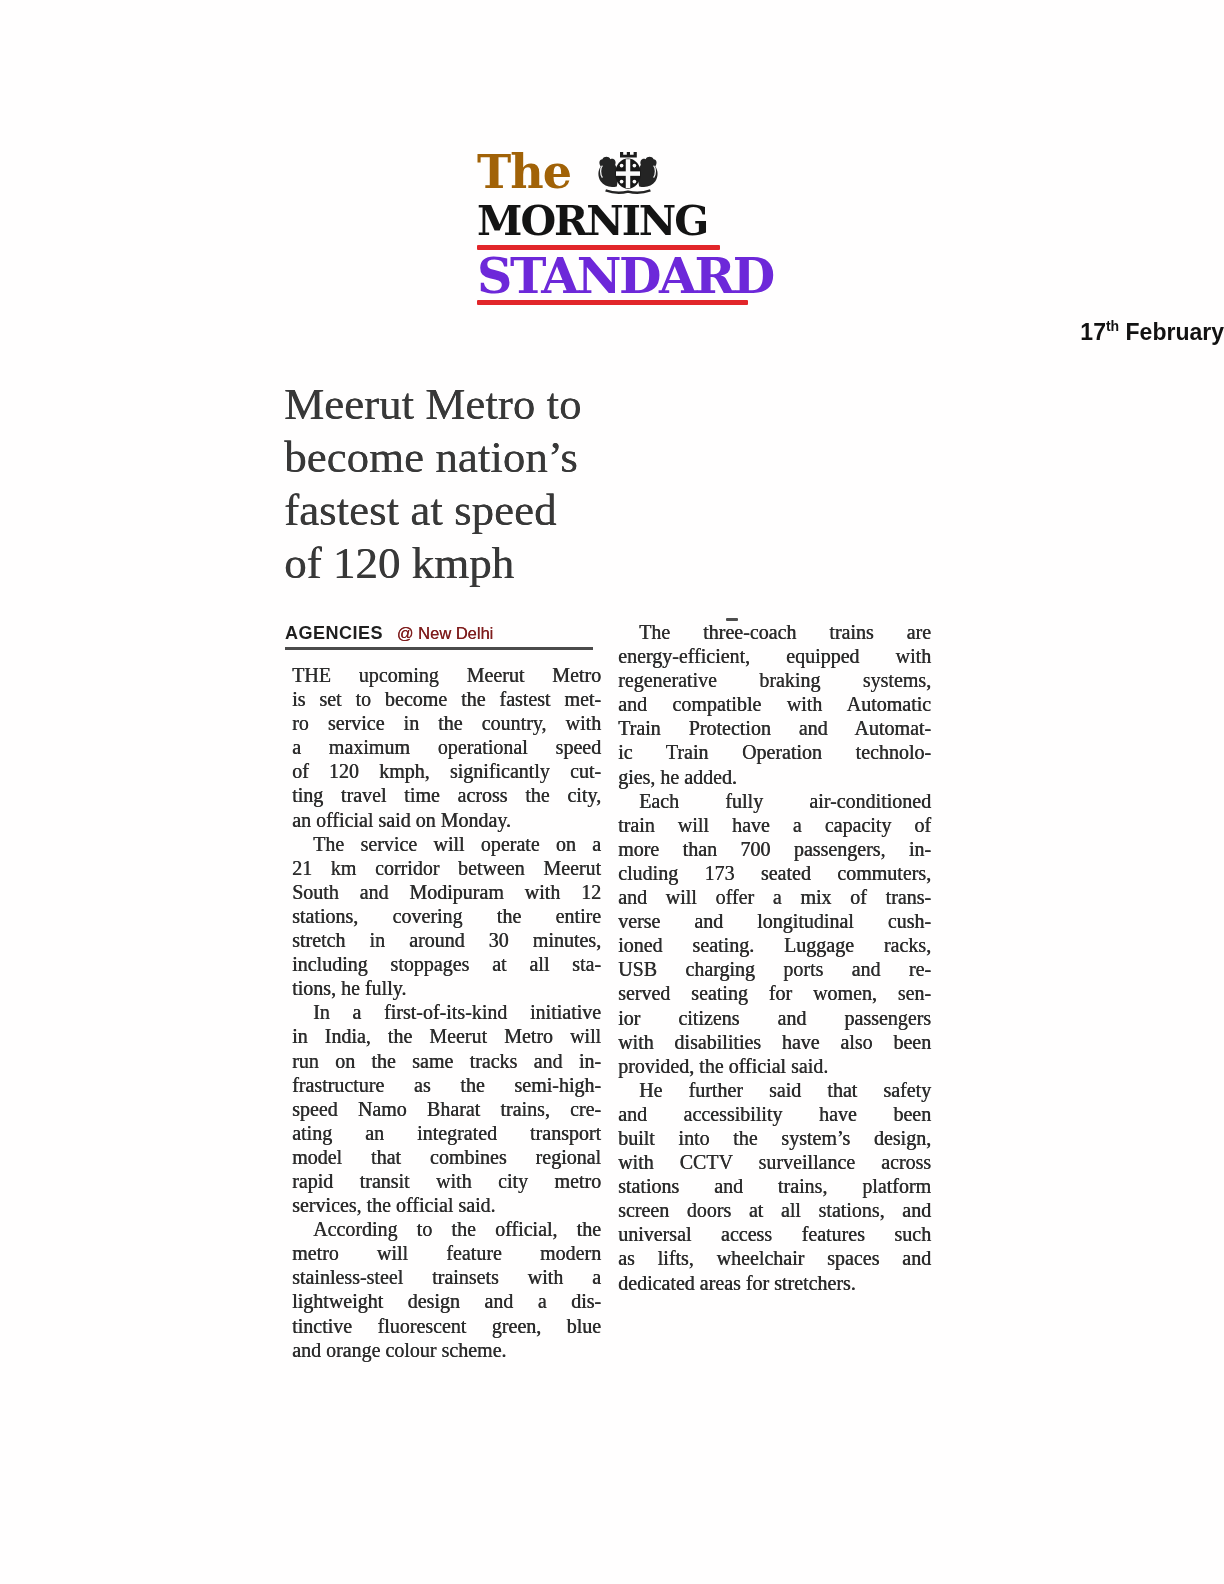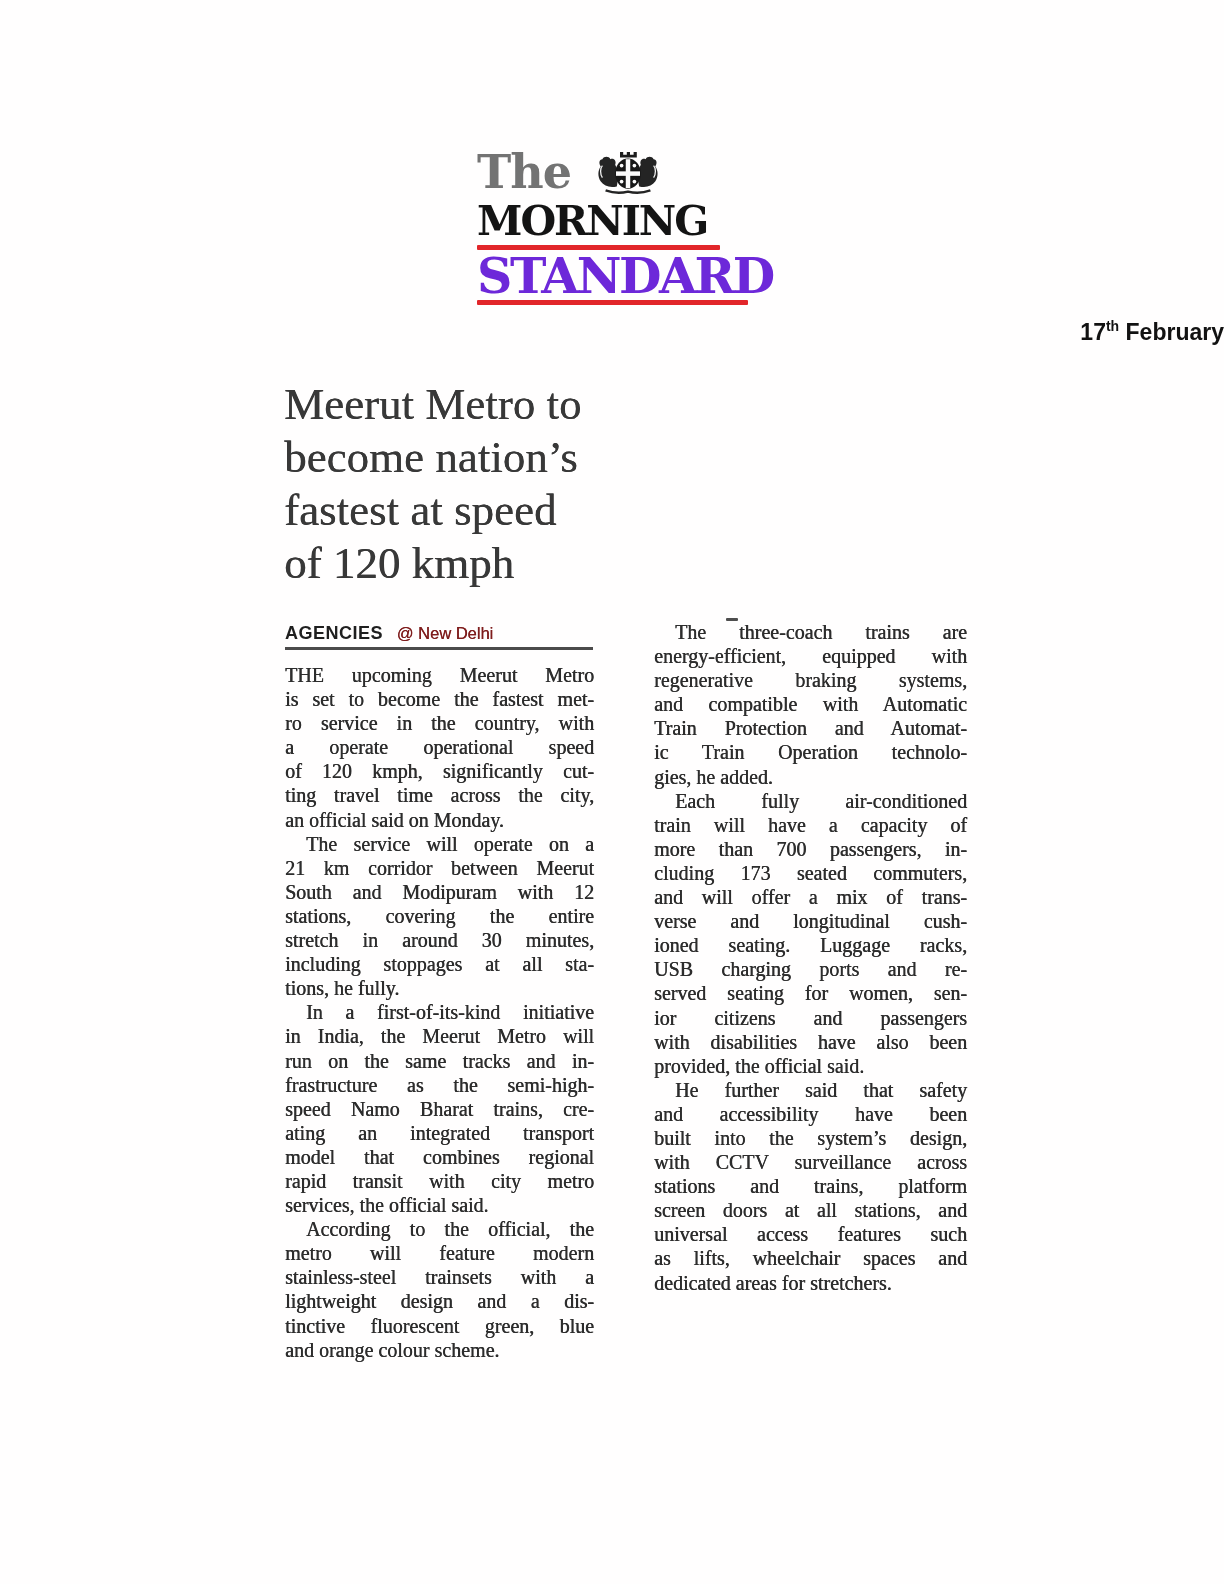--- a/index.html
+++ b/index.html
@@ -8,21 +8,21 @@
     width:1224px;height:1584px;
     background:#fffefe;
     font-family:"Liberation Serif", serif;
     overflow:hidden;
   }
   
   .masthead{position:absolute;left:477px;top:148px;color:#161616;}
   .mast-row1{display:flex;align-items:center;gap:9px;height:48px;}
   .mast-the{
     font-family:"DejaVu Serif", serif;font-weight:bold;
-    font-size:46px;line-height:46px;letter-spacing:-1px;color:#737373;
+    font-size:46px;line-height:46px;letter-spacing:-1px;color:#a16207;
   }
   .crest{width:96px;height:46px;display:block;}
   .mast-morning{
     font-family:"DejaVu Serif", serif;font-weight:bold;
     font-size:41px;line-height:41px;letter-spacing:-2px;color:#141414;
     margin-top:5px;white-space:nowrap;
   }
   .redbar{height:5px;border-radius:1px;}
   .bar1{width:243px;margin-top:3px;}
   .bar2{width:271px;margin-top:3px;}
@@ -59,22 +59,22 @@
   }
   .byline-rule{
     position:absolute;left:285px;top:647px;width:308px;height:3px;background:#4b4b4b;
   }
   
   .col{
     position:absolute;width:309px;
     font-size:20px;line-height:24.1px;color:#2d2d2d;
     text-shadow:0.4px 0 0 currentColor;
   }
-  .col-left{left:285px;top:663px;}
-  .col-right{left:654px;top:620px;width:313px;}
+  .col-left{left:292px;top:663px;}
+  .col-right{left:618px;top:620px;width:313px;}
   .line{text-align:justify;text-align-last:justify;white-space:nowrap;}
   .line.last{text-align-last:left;}
   .line.indent{text-indent:21px;}
   
   .artifact-dash{
     position:absolute;left:726px;top:618px;width:12px;height:2.5px;
     background:#4e4e4e;border-radius:1px;
   }
 </style>
 </head>
@@ -127,21 +127,21 @@
     <span class="agency">AGENCIES</span>
     <span class="loc">@ New Delhi</span>
   </div>
   <div class="byline-rule"></div>
 
   <div class="col col-left">
       <div>
         <div class="line">THE upcoming Meerut Metro</div>
         <div class="line">is set to become the fastest met-</div>
         <div class="line">ro service in the country, with</div>
-        <div class="line">a operate operational speed</div>
+        <div class="line">a maximum operational speed</div>
         <div class="line">of 120 kmph, significantly cut-</div>
         <div class="line">ting travel time across the city,</div>
         <div class="line last">an official said on Monday.</div>
       </div>
       <div>
         <div class="line indent">The service will operate on a</div>
         <div class="line">21 km corridor between Meerut</div>
         <div class="line">South and Modipuram with 12</div>
         <div class="line">stations, covering the entire</div>
         <div class="line">stretch in around 30 minutes,</div>

